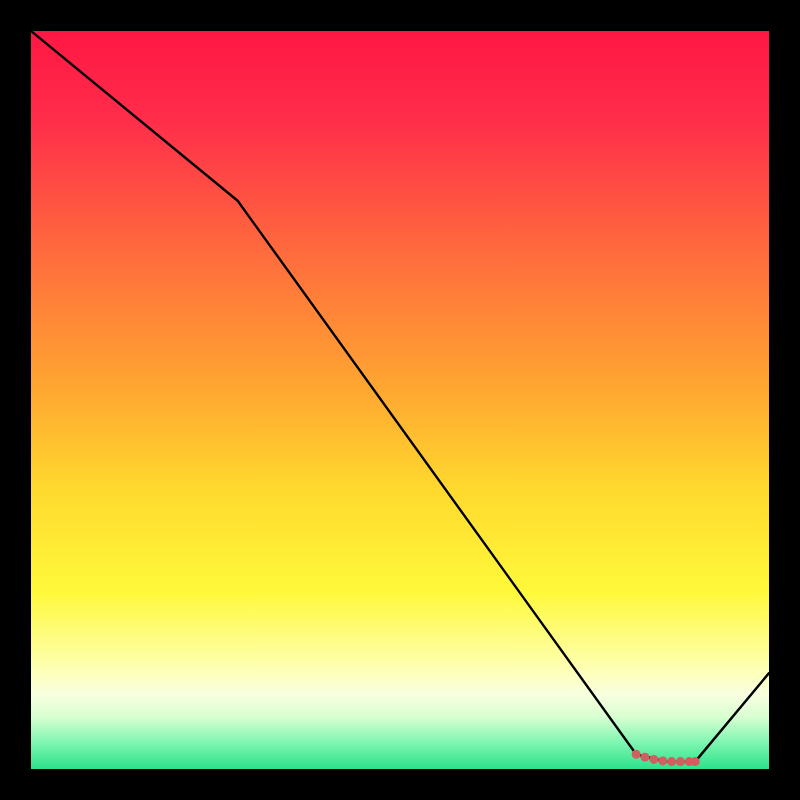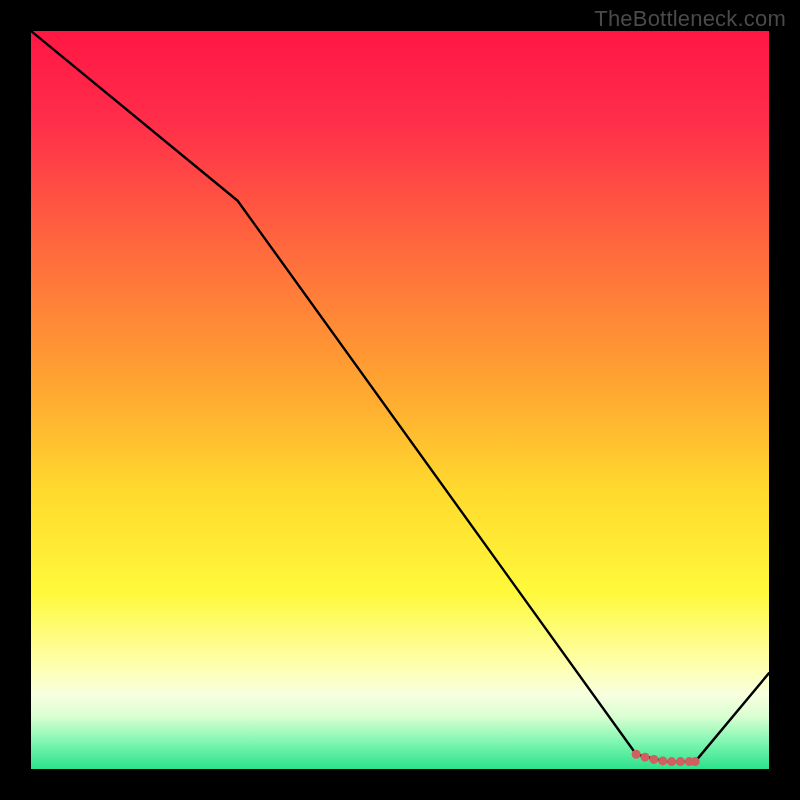--- a/index.html
+++ b/index.html
@@ -31,21 +31,20 @@
   .plot {
     width: 738px;
     height: 738px;
     display: block;
   }
 </style>
 </head>
 <body>
 
 <div class="frame">
-  <div class="watermark">TheBottleneck.com</div>
   <div class="plot-outer">
     <svg class="plot" viewBox="0 0 738 738" preserveAspectRatio="none">
       <defs>
         <linearGradient id="bg-grad" x1="0" y1="0" x2="0" y2="1">
             <stop offset="0%" stop-color="#ff1744"></stop>
             <stop offset="12%" stop-color="#ff2d4a"></stop>
             <stop offset="30%" stop-color="#ff6b3d"></stop>
             <stop offset="48%" stop-color="#ffa531"></stop>
             <stop offset="62%" stop-color="#ffd92e"></stop>
             <stop offset="76%" stop-color="#fff93a"></stop>

